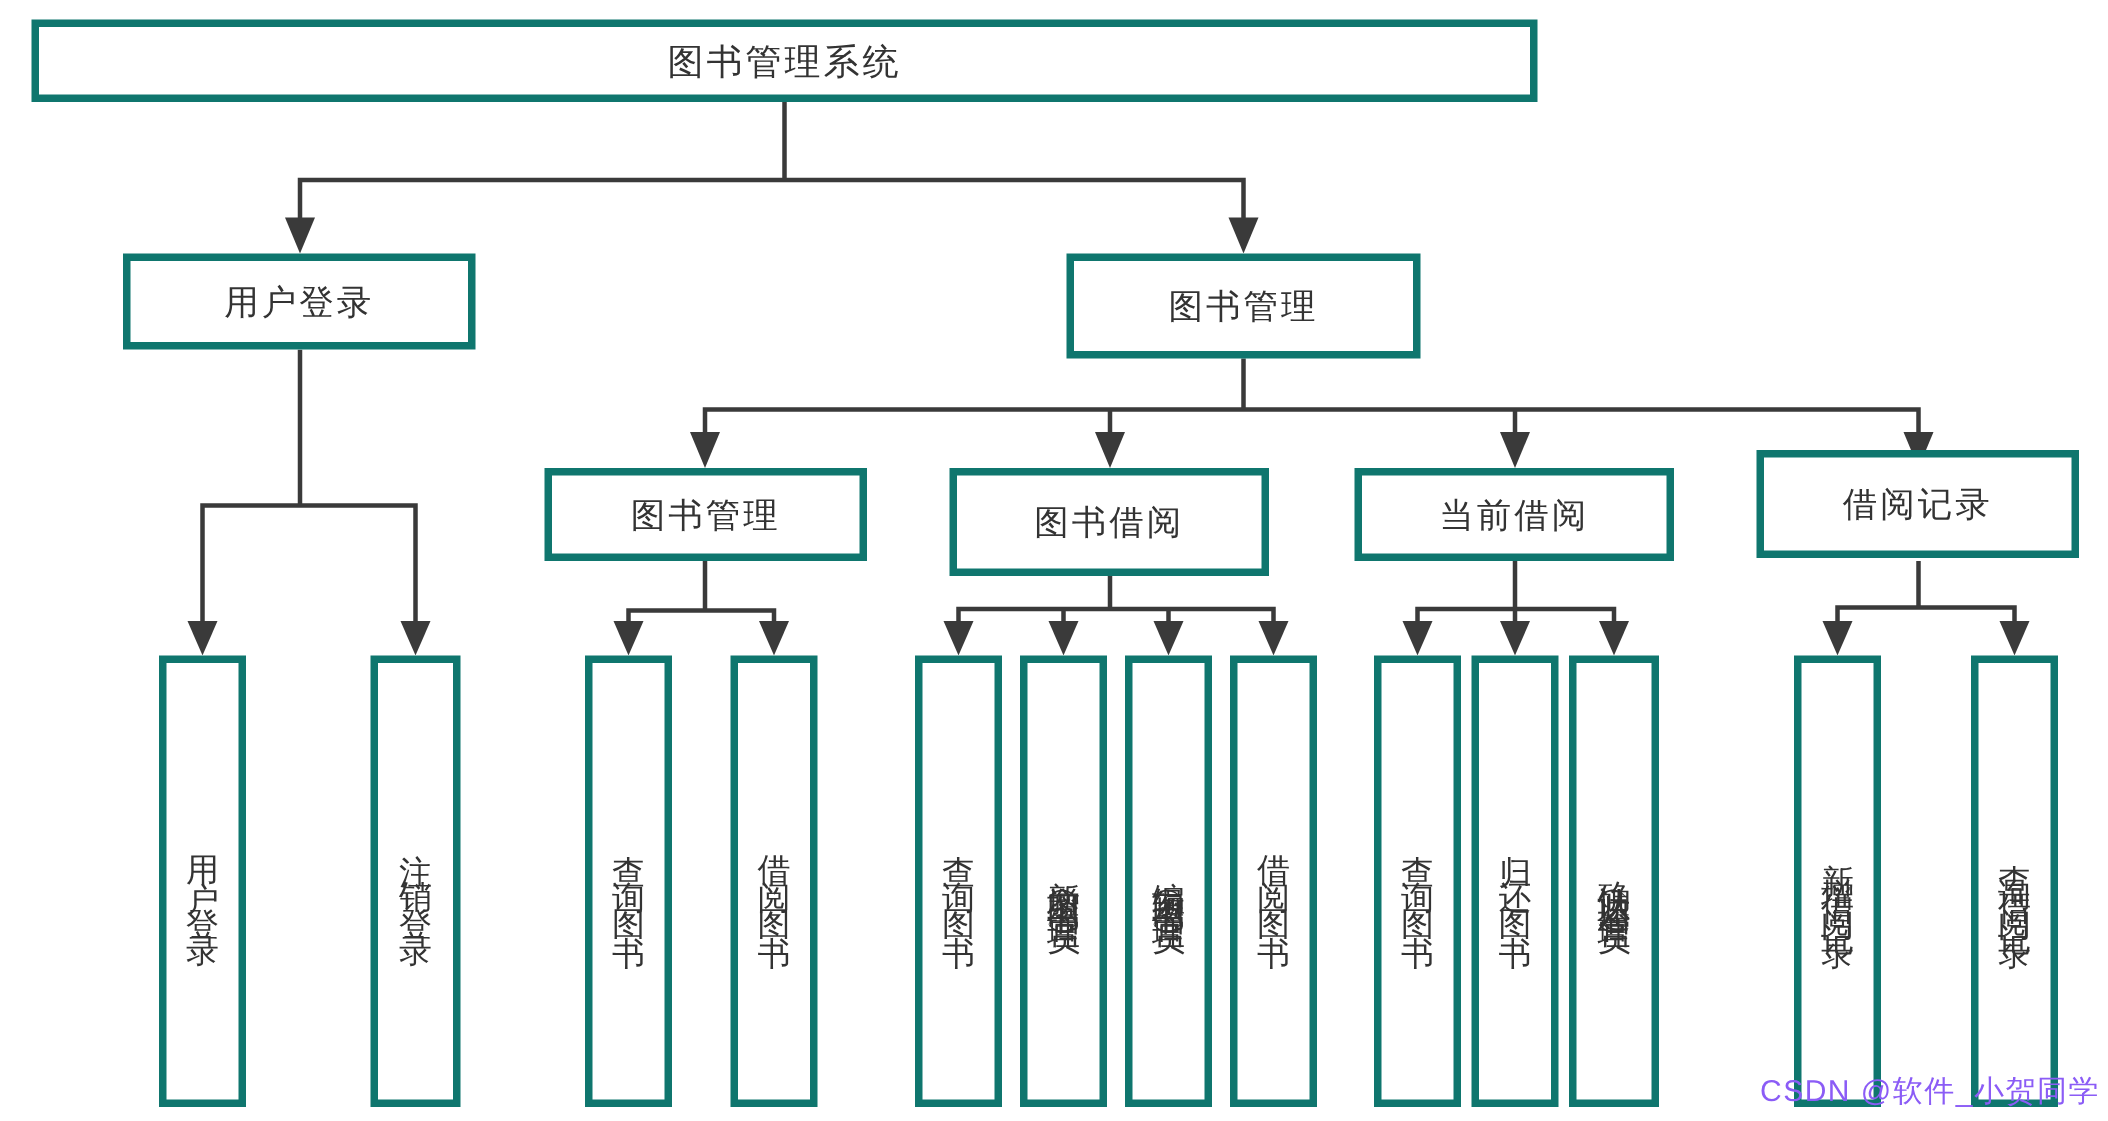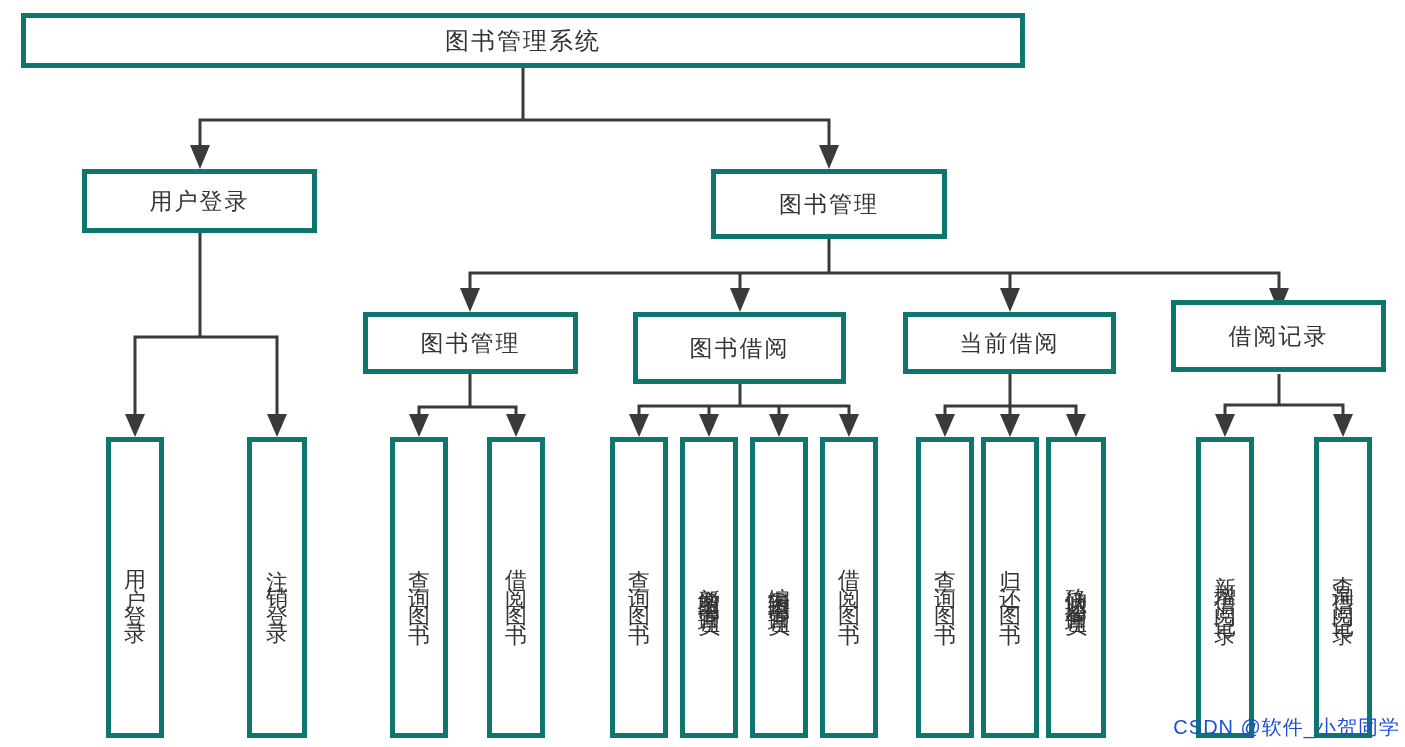--- a/index.html
+++ b/index.html
@@ -11,21 +11,21 @@
        border:5px solid #0f766e;color:#333333;
        display:flex;align-items:center;justify-content:center;text-align:center;}
   .h{font-size:23px;letter-spacing:2px;white-space:nowrap;}
   .root{font-size:24px;letter-spacing:2px;}
   .v .lbl{writing-mode:vertical-rl;text-orientation:mixed;line-height:1;white-space:nowrap;}
   .v{font-size:22px;}
   .ls4 .lbl{letter-spacing:18px;}
   .ls6 .lbl{letter-spacing:10px;}
   .ls9 .lbl{letter-spacing:4px;}
   .watermark{position:absolute;right:5px;bottom:6px;font-size:20px;
-             color:#1d4ed8;letter-spacing:1px;white-space:nowrap;}
+             color:#8b5cf6;letter-spacing:1px;white-space:nowrap;}
 </style>
 </head>
 <body>
 
 <div class="stage">
 
   <svg class="edges" width="1405" height="747" viewBox="0 0 1405 747">
     <g stroke="#3a3a3a" stroke-width="3" fill="none">
 
       <path d="M523,67 V120 M198.5,120 H830.5 M200,119 V146 M829,119 V146"></path>

